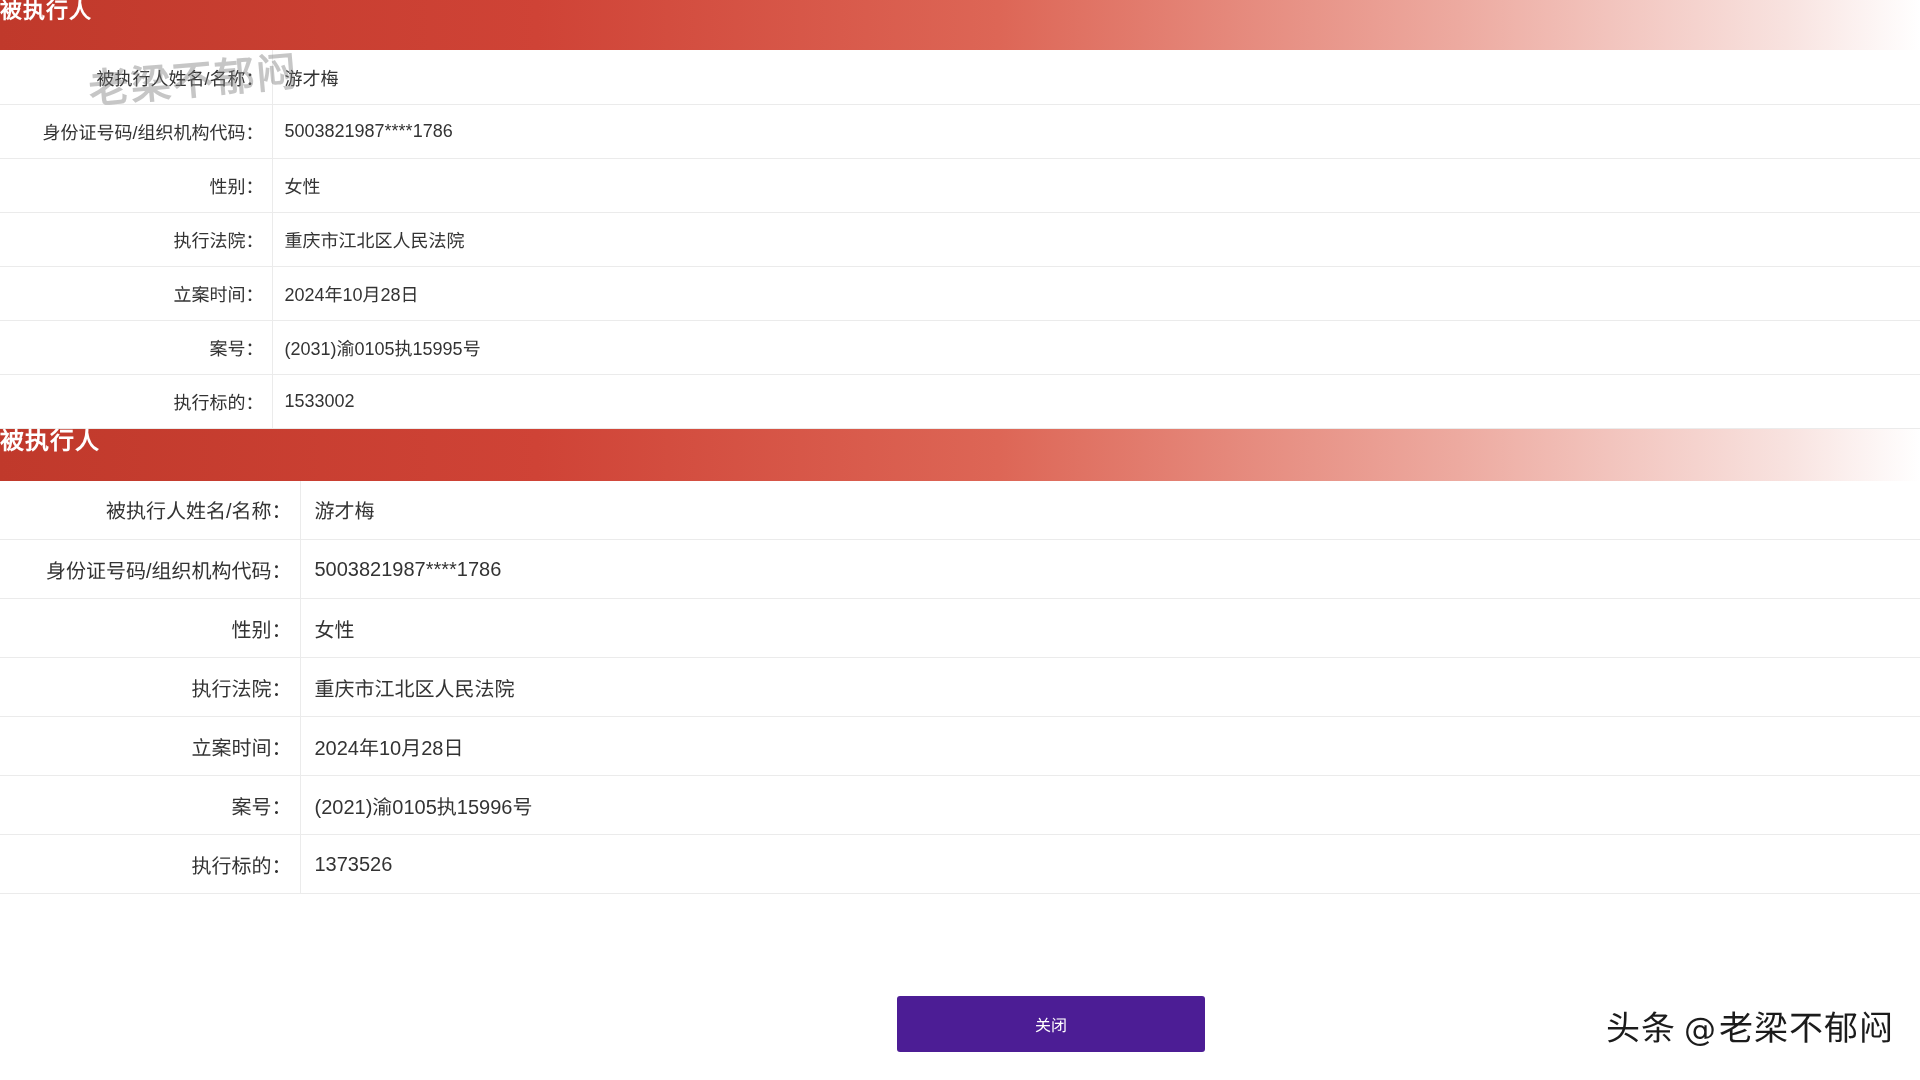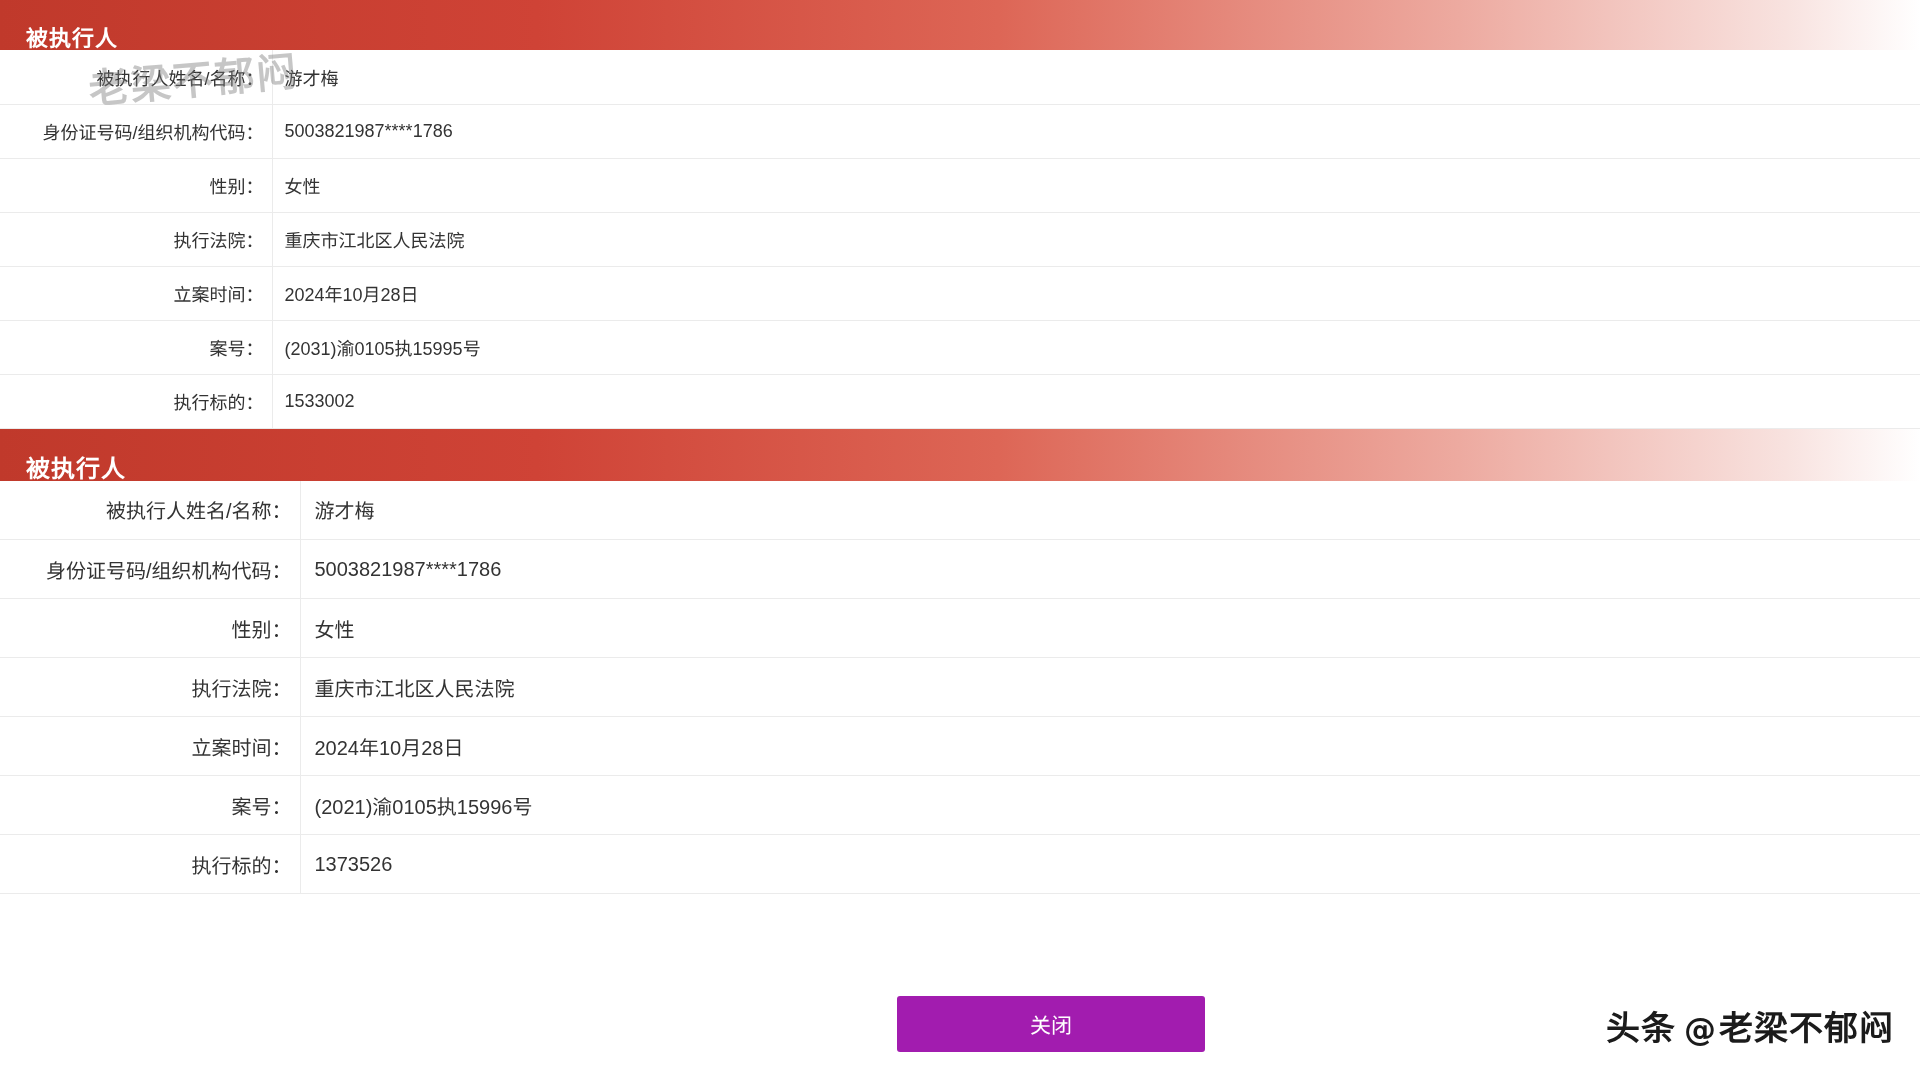--- a/index.html
+++ b/index.html
@@ -18,23 +18,22 @@
     height: 1080px;
     background: #ffffff;
   }
 
   
   .section-header {
     position: relative;
     height: 52px;
     background: linear-gradient(to right, #c0392b 0%, #cf4336 28%, #dd6656 52%, #edaaa0 76%, #f8e2df 93%, #ffffff 100%);
     display: flex;
-    align-items: flex-end;
+    align-items: flex-start;
     box-sizing: border-box;
-    padding-left: 26px;
   }
   .section-header .title {
     color: #ffffff;
     font-size: 24px;
     font-weight: bold;
     letter-spacing: 1px;
     line-height: 1;
   }
 
   
@@ -87,23 +86,23 @@
     right: 0;
     bottom: 28px;
     height: 56px;
   }
   .close-button {
     position: absolute;
     left: 897px;
     top: 0;
     width: 308px;
     height: 56px;
-    background: #a21caf;
+    background: #4c1d95;
     color: #ffffff;
-    font-size: 21px;
+    font-size: 16px;
     border: none;
     border-radius: 3px;
     cursor: pointer;
     font-family: "Liberation Sans", "DejaVu Sans", sans-serif;
     display: flex;
     align-items: center;
     justify-content: center;
   }
 
   
@@ -127,21 +126,21 @@
   }
 
   .wm-brand {
     position: absolute;
     right: 26px;
     bottom: 30px;
     display: flex;
     align-items: baseline;
     color: #1b1b1b;
     font-size: 34px;
-    font-weight: bold;
+    font-weight: normal;
     letter-spacing: 1px;
     white-space: nowrap;
     font-family: "DejaVu Sans", sans-serif;
   }
   .wm-brand .at { font-size: 32px; margin: 0 2px 0 8px; }
 </style>
 </head>
 <body>
 
 <div class="page">

